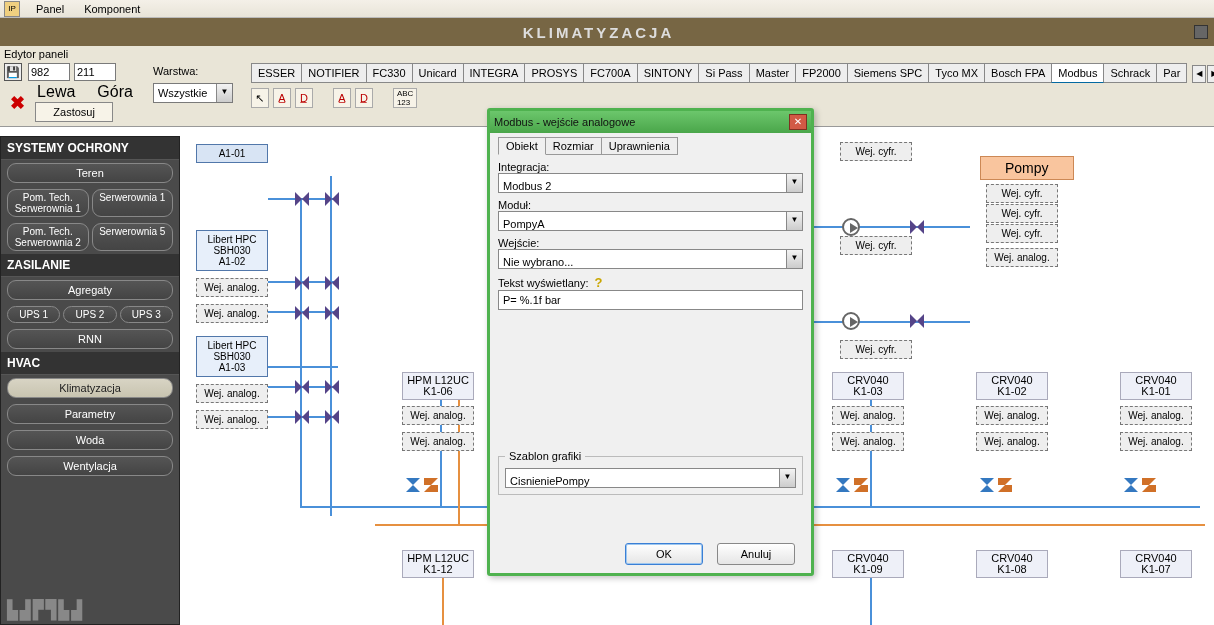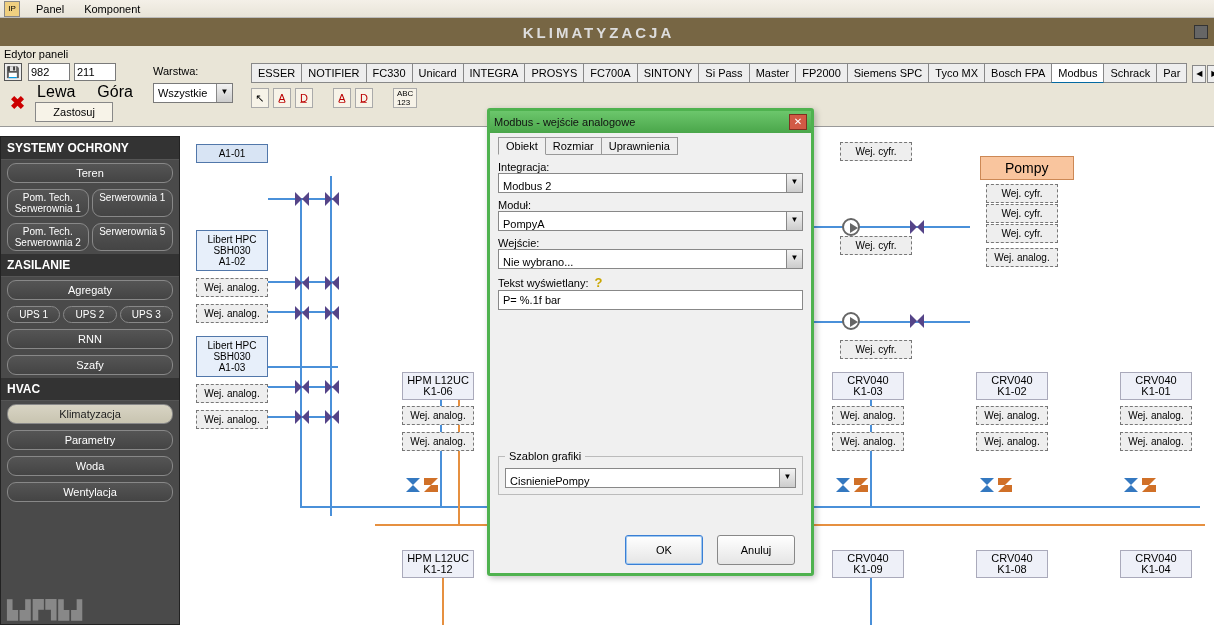--- a/index.html
+++ b/index.html
@@ -85,21 +85,21 @@
   .mtab{ border:1px solid #999; background:#eee; padding:2px 7px; font-size:11px; margin-right:-1px;}
   .mtab.active{ background:#f0f0f0; border-bottom:1px solid #f0f0f0; position:relative; z-index:2;}
   .mlabel{ font-size:11px; margin-top:6px; display:block;}
   .mcombo{ width:100%; border:1px solid #888; background:#fff; height:20px; display:flex; align-items:flex-end;}
   .mcombo span{flex:1;padding:0 4px;}
   .help-icon{ color:#c9a600; font-weight:bold; font-size:13px;}
   .minput{ width:100%; border:1px solid #888; background:#fff; padding:2px 4px; height:20px;}
   .fieldset{ border:1px solid #bbb; padding:6px; margin-top:140px;}
   .fieldset legend{ font-size:11px; padding:0 4px;}
   .modal-footer{ position:absolute; left:0; right:0; bottom:8px; display:flex; justify-content:flex-end; gap:14px; padding:0 16px;}
-  .mbtn{ width:78px; height:30px; border:1px solid #888; background:linear-gradient(#fff,#e5e5e5); border-radius:3px;}
+  .mbtn{ width:78px; height:22px; border:1px solid #888; background:linear-gradient(#fff,#e5e5e5); border-radius:3px;}
   .mbtn.primary{ border:1px solid #3a7fd5; box-shadow:0 0 0 1px #9ec7ef inset;}
 </style>
 </head>
 <body>
 
 <div class="menubar">
   <span class="mb-icon">IP</span>
   <span class="mb-item">Panel</span>
   <span class="mb-item">Komponent</span>
 </div>
@@ -190,21 +190,20 @@
       <div class="side-btn">Serwerownia 5</div>
     </div>
     <div class="side-section-h">ZASILANIE</div>
     <div class="side-btn">Agregaty</div>
     <div class="side-btn-row">
       <div class="side-btn">UPS 1</div>
       <div class="side-btn">UPS 2</div>
       <div class="side-btn">UPS 3</div>
     </div>
     <div class="side-btn">RNN</div>
-    <div class="side-btn">Szafy</div>
     <div class="side-section-h">HVAC</div>
     <div class="side-btn active" style="border-radius:9px;">Klimatyzacja</div>
     <div class="side-btn">Parametry</div>
     <div class="side-btn">Woda</div>
     <div class="side-btn">Wentylacja</div>
     <div class="footer-logo">▙▟▛▜▙▟</div>
   </div>
 
   <div class="canvas">
 
@@ -290,21 +289,21 @@
     <div class="wej-box" style="left:796px;top:270px;">Wej. analog.</div>
     <div class="wej-box" style="left:796px;top:296px;">Wej. analog.</div>
 
     <div class="label-k" style="left:940px;top:236px;"><span>CRV040</span><br><span>K1-01</span></div>
     <div class="wej-box" style="left:940px;top:270px;">Wej. analog.</div>
     <div class="wej-box" style="left:940px;top:296px;">Wej. analog.</div>
 
     <div class="label-k" style="left:222px;top:414px;"><span>HPM L12UC</span><br><span>K1-12</span></div>
     <div class="label-k" style="left:652px;top:414px;"><span>CRV040</span><br><span>K1-09</span></div>
     <div class="label-k" style="left:796px;top:414px;"><span>CRV040</span><br><span>K1-08</span></div>
-    <div class="label-k" style="left:940px;top:414px;"><span>CRV040</span><br><span>K1-04</span></div>
+    <div class="label-k" style="left:940px;top:414px;"><span>CRV040</span><br><span>K1-07</span></div>
   </div>
 </div>
 
 <div class="modal">
   <div class="modal-title">
     <span class="t">Modbus - wejście analogowe</span>
     <div class="mclose">✕</div>
   </div>
   <div class="modal-body">
     <div class="mtabs">

